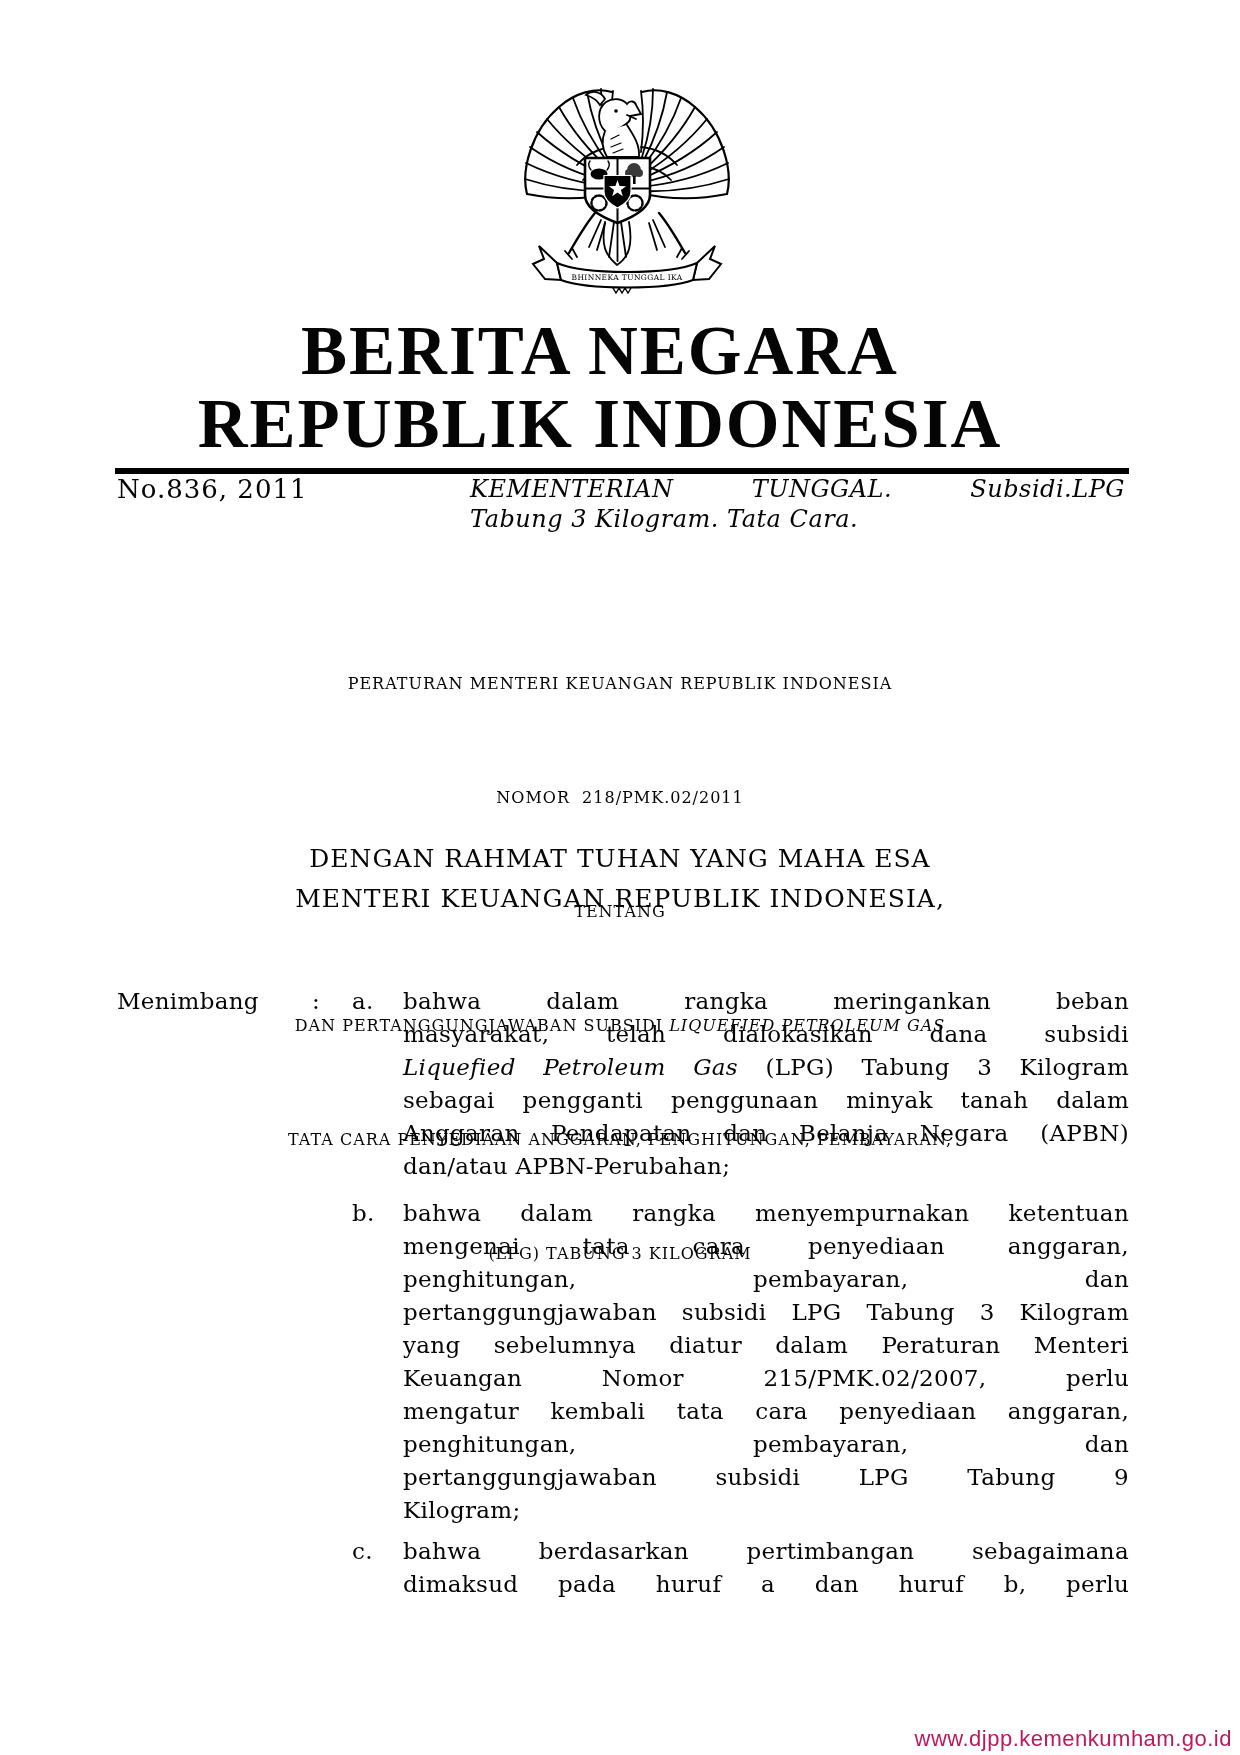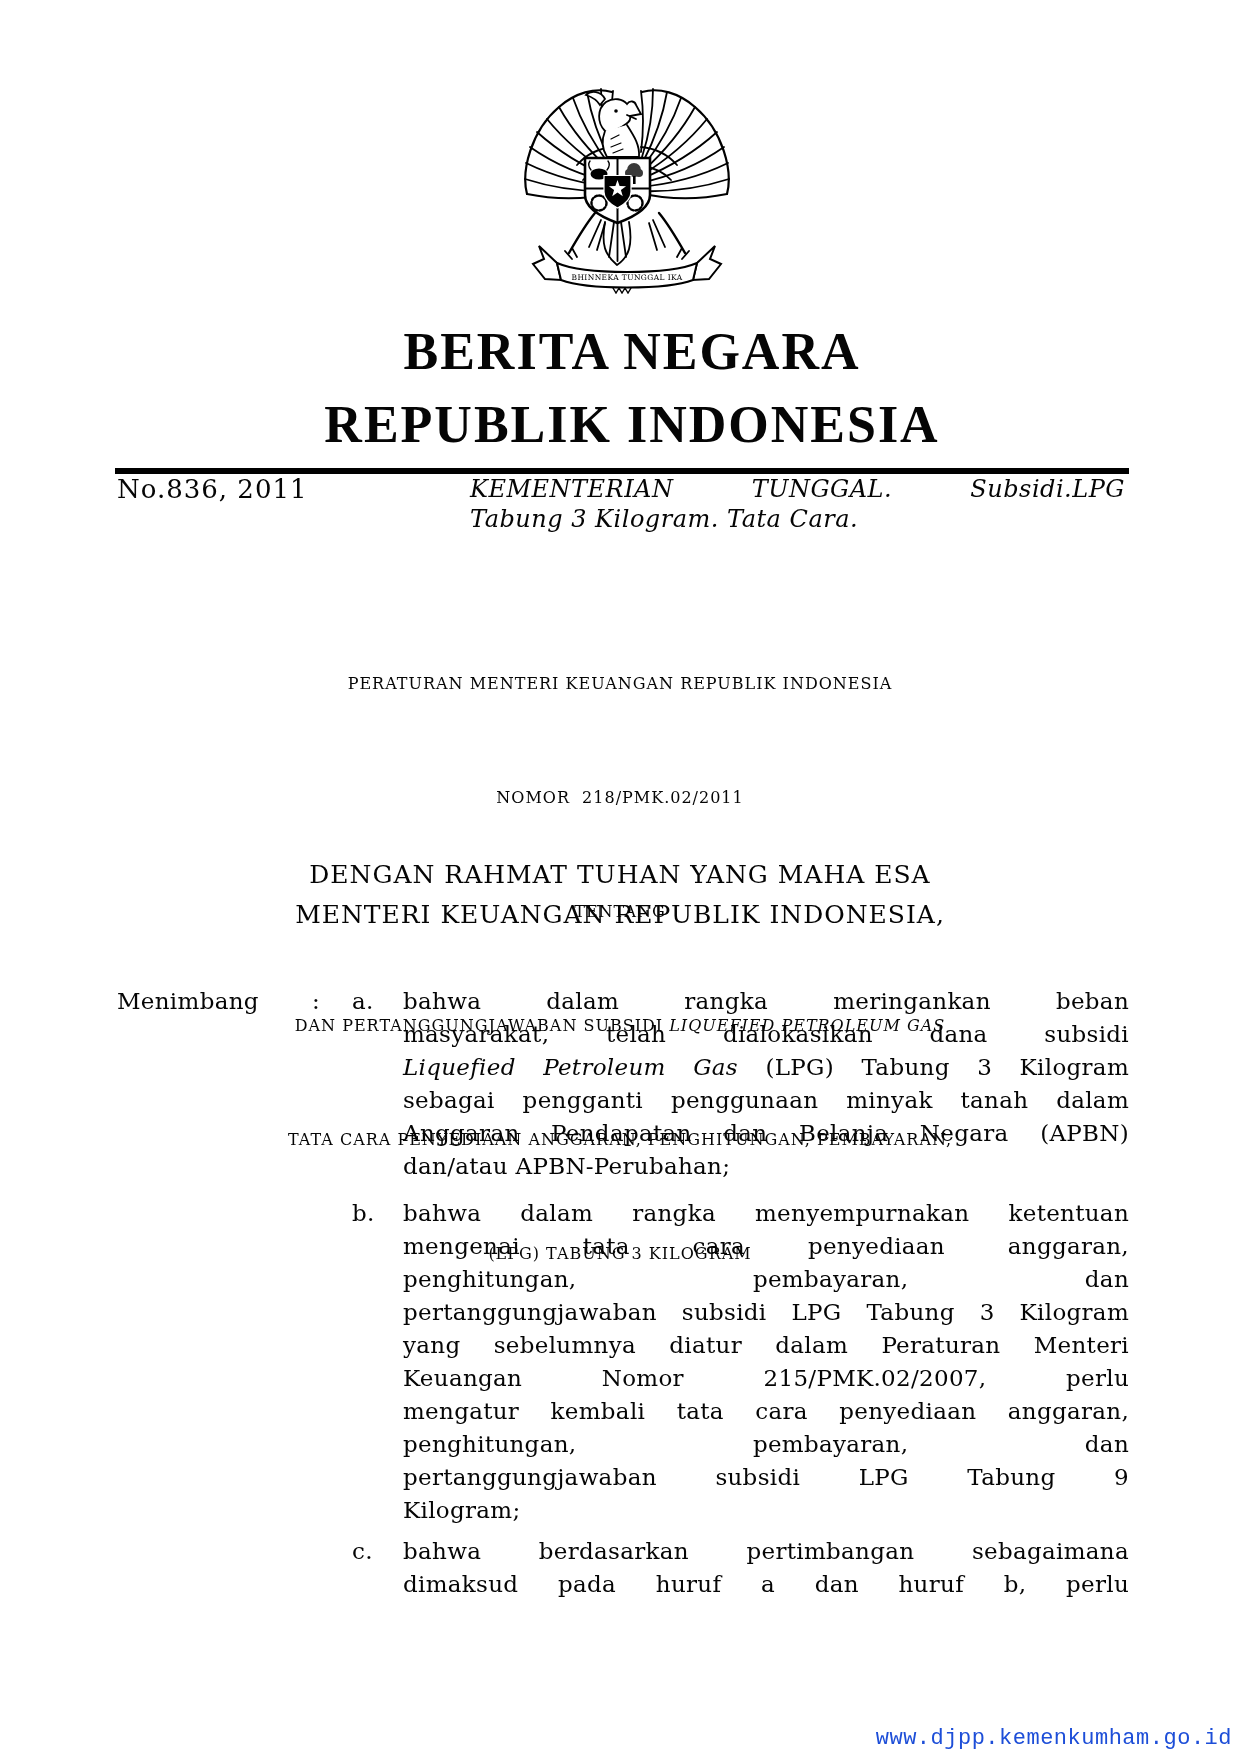--- a/index.html
+++ b/index.html
@@ -14,24 +14,23 @@
   }
   
   .emblem{position:absolute;left:521px;top:86px;width:212px;height:208px;}
   .emblem path,.emblem line,.emblem circle{vector-effect:non-scaling-stroke;}
   
   .masthead{
     position:absolute;left:0;top:315px;width:1200px;
     text-align:center;
     font-family:"Liberation Serif", serif;
     font-weight:700;
-    font-size:52px;line-height:73px;
+    font-size:69px;line-height:73px;
     letter-spacing:2px;
     white-space:nowrap;
-    padding-left:32px;
   }
   .rule{position:absolute;left:115px;top:468px;width:1014px;height:6px;background:#000;}
   
   .gz-number{
     position:absolute;left:117px;top:474px;
     font-size:26px;line-height:30px;letter-spacing:1px;
   }
   .gz-subject{
     position:absolute;left:470px;top:474px;width:655px;
     font-size:24px;line-height:30px;letter-spacing:0.5px;font-style:italic;
@@ -40,37 +39,37 @@
   
   .reg-title{
     position:absolute;left:60px;top:589px;width:1120px;
     text-align:center;
     font-size:16px;line-height:38px;letter-spacing:1px;
     white-space:pre-wrap;
   }
   .invocation{
     position:absolute;left:60px;top:839px;width:1120px;
     text-align:center;
-    font-size:25px;line-height:40px;letter-spacing:1px;margin-top:16px;
+    font-size:25px;line-height:40px;letter-spacing:1px;
   }
   
   .consider{
     position:absolute;left:117px;top:985px;width:1012px;
     font-size:23px;line-height:33px;letter-spacing:0.3px;
   }
   .m-row{display:grid;grid-template-columns:195px 40px 51px 726px;}
   .m-row.mt-b{margin-top:14px;}
   .m-row.mt-c{margin-top:8px;}
   .jl{text-align:justify;text-align-last:justify;text-justify:inter-word;}
   .jl-last{text-align:left;}
   
   .footer-url{
     position:absolute;right:8px;top:1726px;
-    font-family:Liberation Mono, monospace;
-    font-size:22px;color:#1d4ed8;letter-spacing:0.5px;
+    font-family:Liberation Sans, sans-serif;
+    font-size:22px;color:#be185d;letter-spacing:0.5px;
   }
 </style>
 </head>
 <body>
 
 <div class="page">
 
   <svg class="emblem" viewBox="0 0 212 206" fill="none" stroke="#000" stroke-width="1.8" stroke-linecap="round">
     <g id="lw">
       <path d="M6,107 C0,84 10,44 38,20 C54,6 74,0 91,5" stroke-width="2.2"></path>

